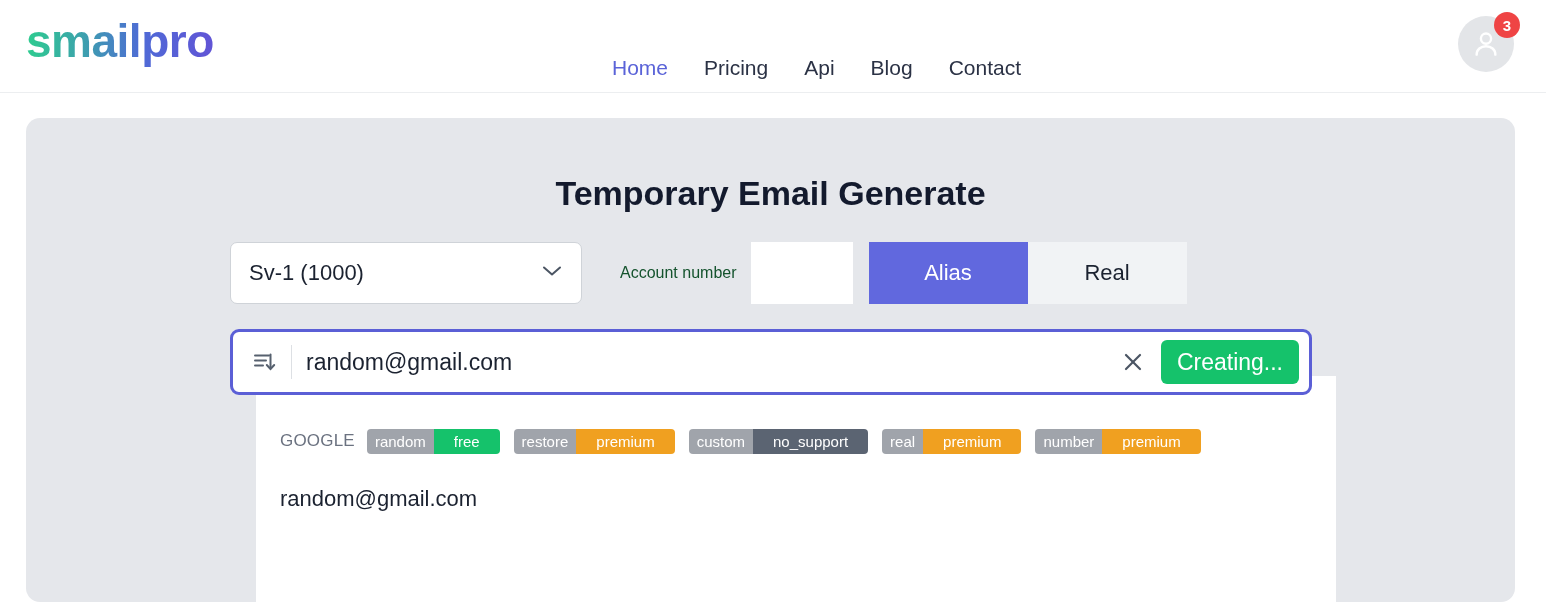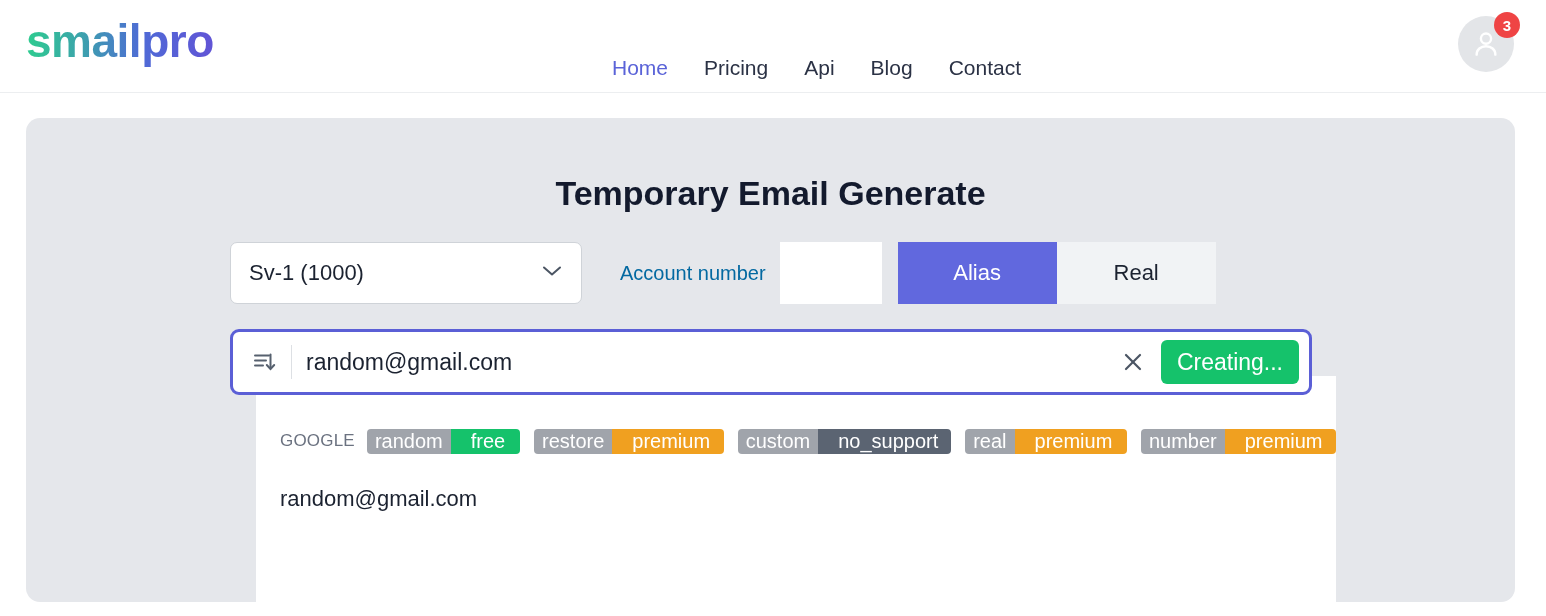--- a/index.html
+++ b/index.html
@@ -137,22 +137,22 @@
   }
   .server-select .chev {
     position: absolute;
     right: 18px;
     top: 50%;
     transform: translateY(-50%);
   }
 
   .account-label {
     margin-left: 38px;
-    font-size: 20px;
-    color: #0369a1;
+    font-size: 16px;
+    color: #14532d;
     white-space: nowrap;
   }
 
   .account-input {
     margin-left: 14px;
     width: 102px;
     height: 62px;
     background: #ffffff;
     border: 1px solid #ffffff;
     border-radius: 0;
@@ -272,21 +272,21 @@
     color: #6b7280;
     letter-spacing: 0.2px;
     white-space: nowrap;
     margin-right: -2px;
   }
   .badge {
     display: inline-flex;
     height: 25px;
     border-radius: 4px;
     overflow: hidden;
-    font-size: 20px;
+    font-size: 15px;
     line-height: 25px;
     white-space: nowrap;
     text-align: center;
   }
   .badge .seg-l {
     background: #a0a4ab;
     color: #ffffff;
     padding: 0 8px;
   }
   .badge .seg-r {

